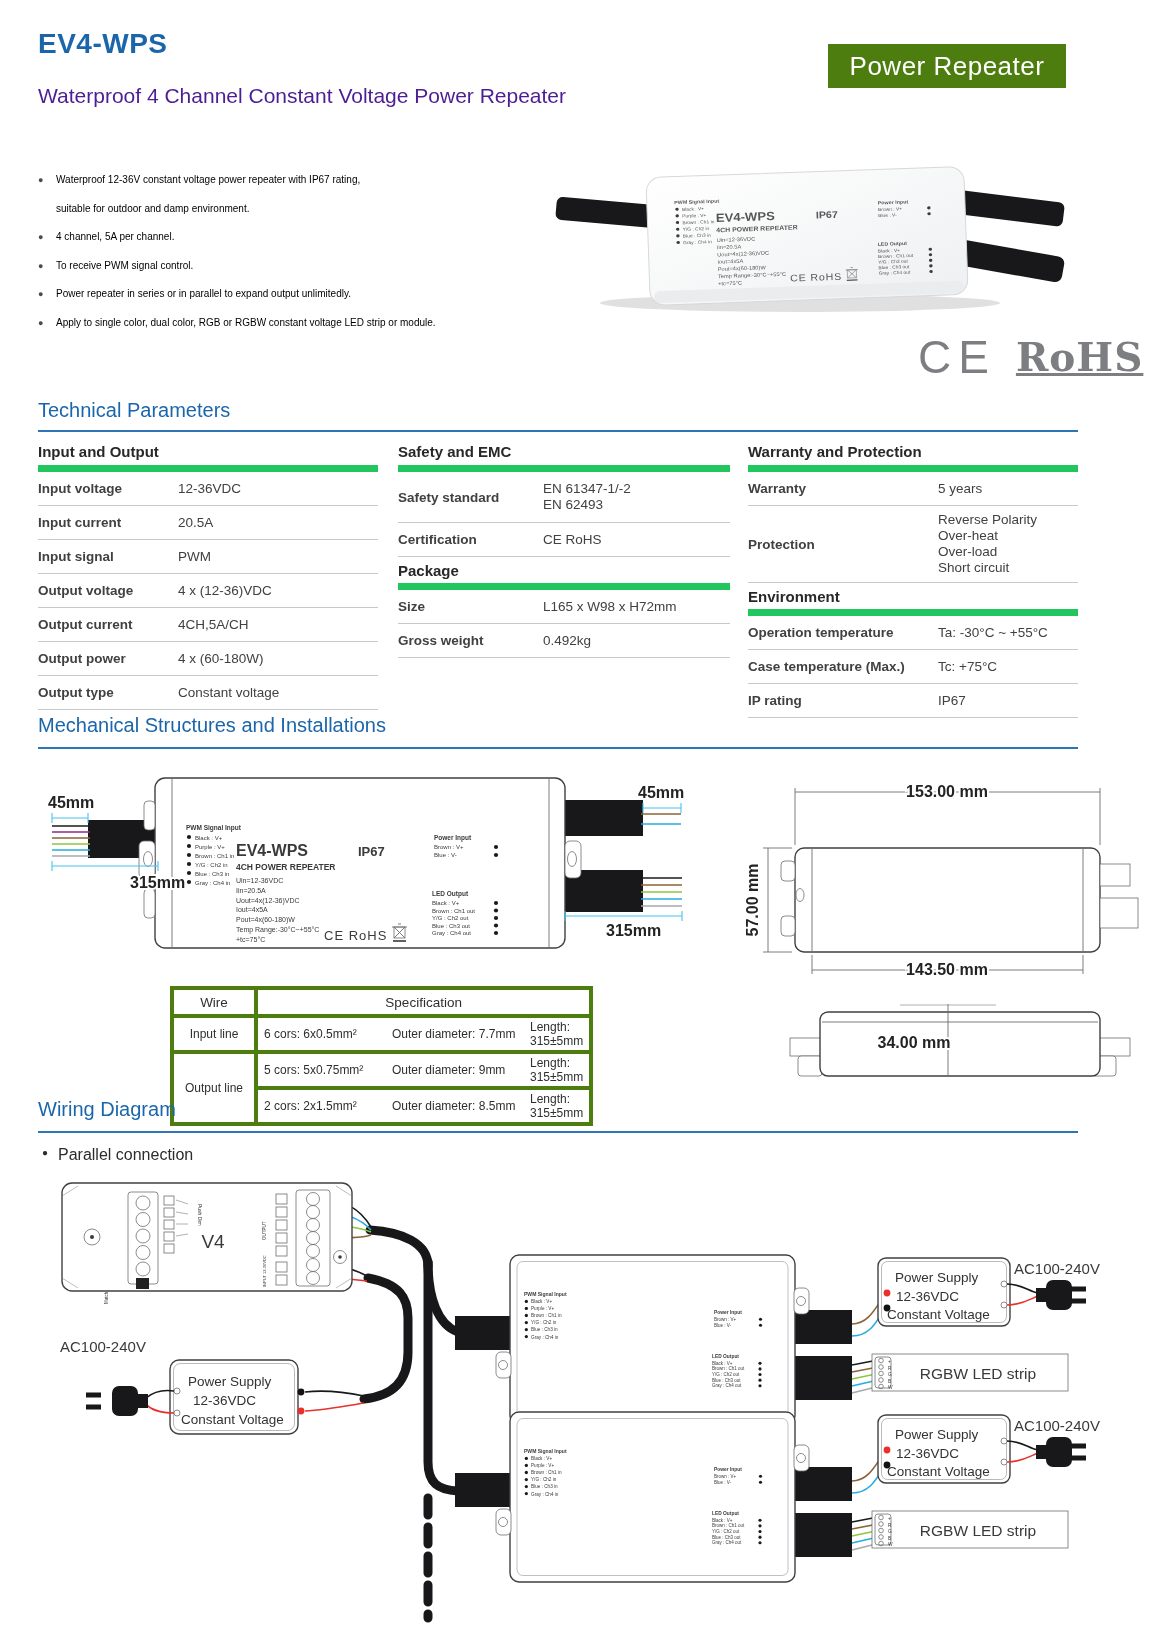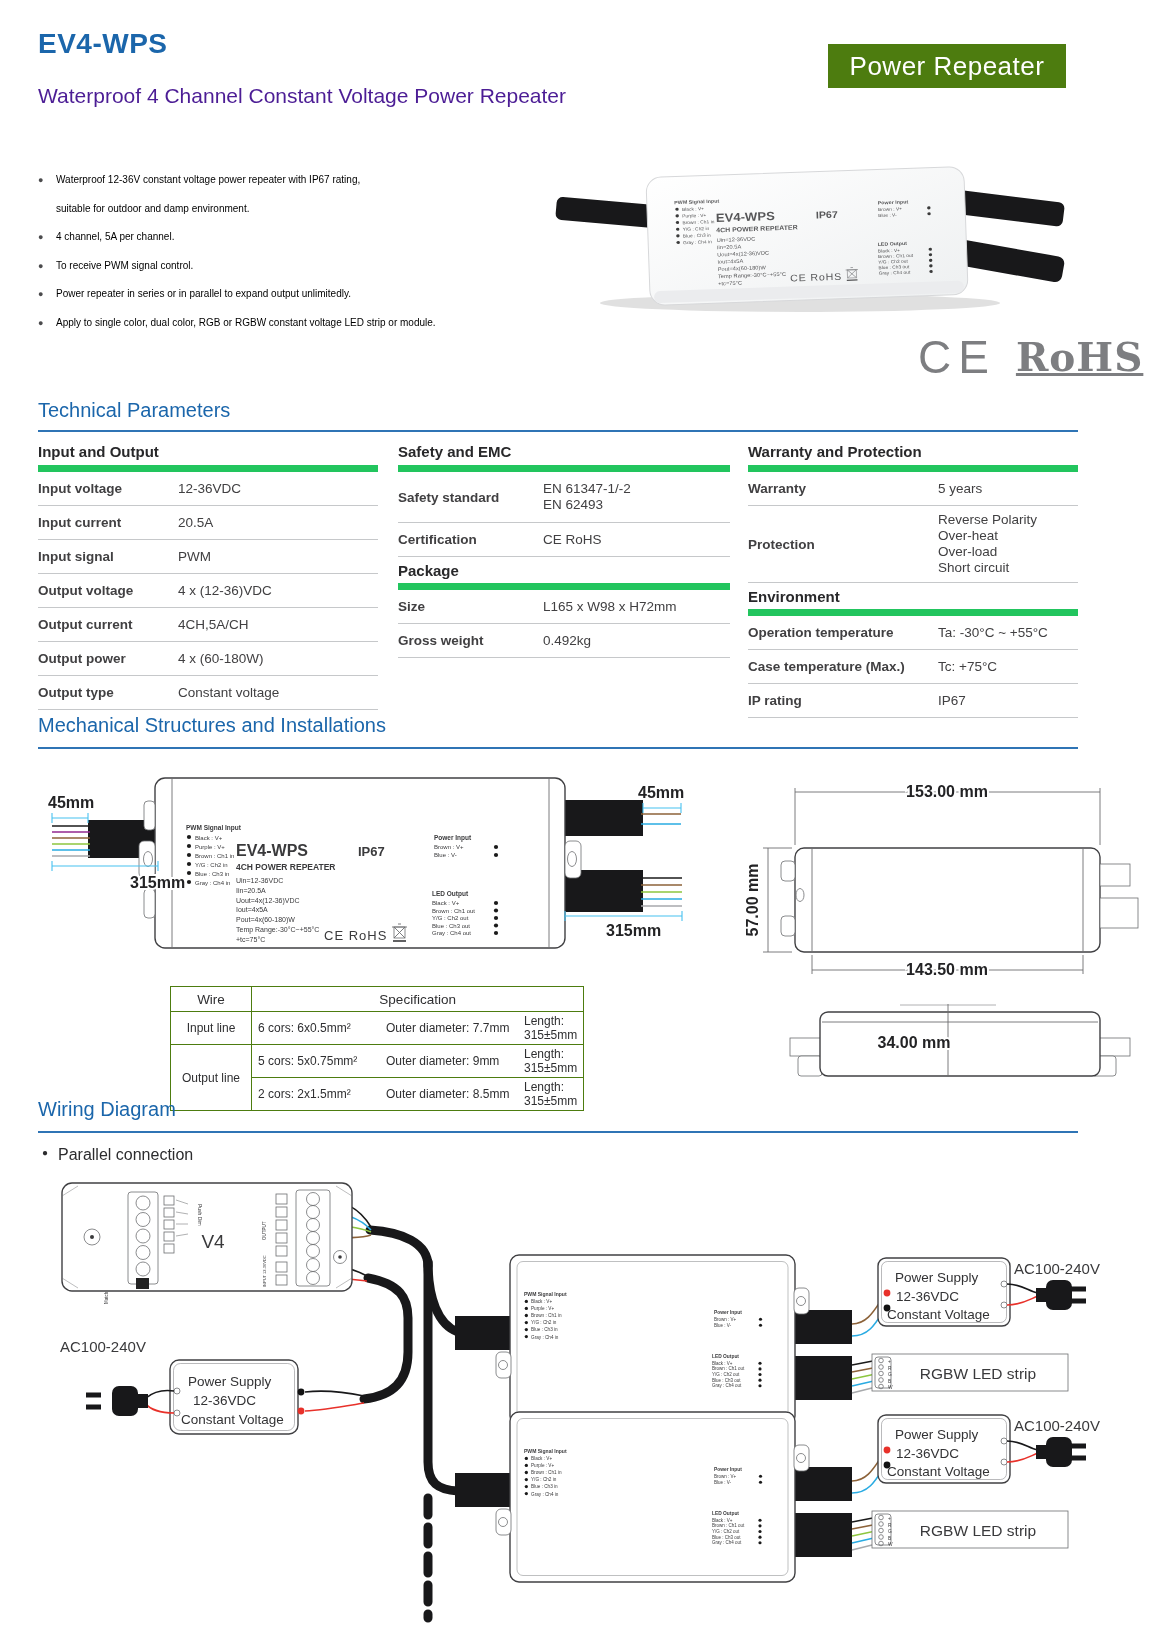--- a/index.html
+++ b/index.html
@@ -25,21 +25,21 @@
   .tcol3{left:748px;width:330px;}
   .thead{display:flex;align-items:center;min-height:27px;border-bottom:7px solid #22c55e;
          font-weight:bold;font-size:15px;color:#28282a;}
   .trow{display:flex;align-items:center;border-bottom:1px solid #c6c8ca;
         font-size:13.5px;color:#414042;min-height:29px;padding:2px 0;}
   .tl{flex:none;font-weight:bold;}
   .tcol1 .tl{width:140px;} .tcol2 .tl{width:145px;} .tcol3 .tl{width:190px;}
   .tv{flex:1;}
   .tv .ln{display:block;line-height:16px;}
   .wiretab{left:170px;top:986px;border-collapse:collapse;font-size:12px;color:#2f2f31;}
-  .wiretab td,.wiretab th{border:1px solid #4d7c0f;font-weight:normal;padding:2px 6px;height:20px;}
+  .wiretab td,.wiretab th{border:4px solid #4d7c0f;font-weight:normal;padding:2px 6px;height:20px;}
   .wiretab th{font-size:13.5px;}
   .wt-wire{width:68px;text-align:center;}
   .spec{display:flex;align-items:center;}
   .spec .s1{width:128px;} .spec .s2{width:138px;} .spec .s3{flex:1;}
   .parallel{left:42px;top:1146px;font-size:16px;color:#2c2c2e;padding-left:16px;position:relative;}
   .parallel::before{content:"●";position:absolute;left:0;top:1px;font-size:10px;}
   
   svg text{fill:#3a3a3c;}
   .dev{fill:#fff;stroke:#404043;stroke-width:1.4;}
   .thin{fill:#fff;stroke:#6d6e71;stroke-width:0.8;}

